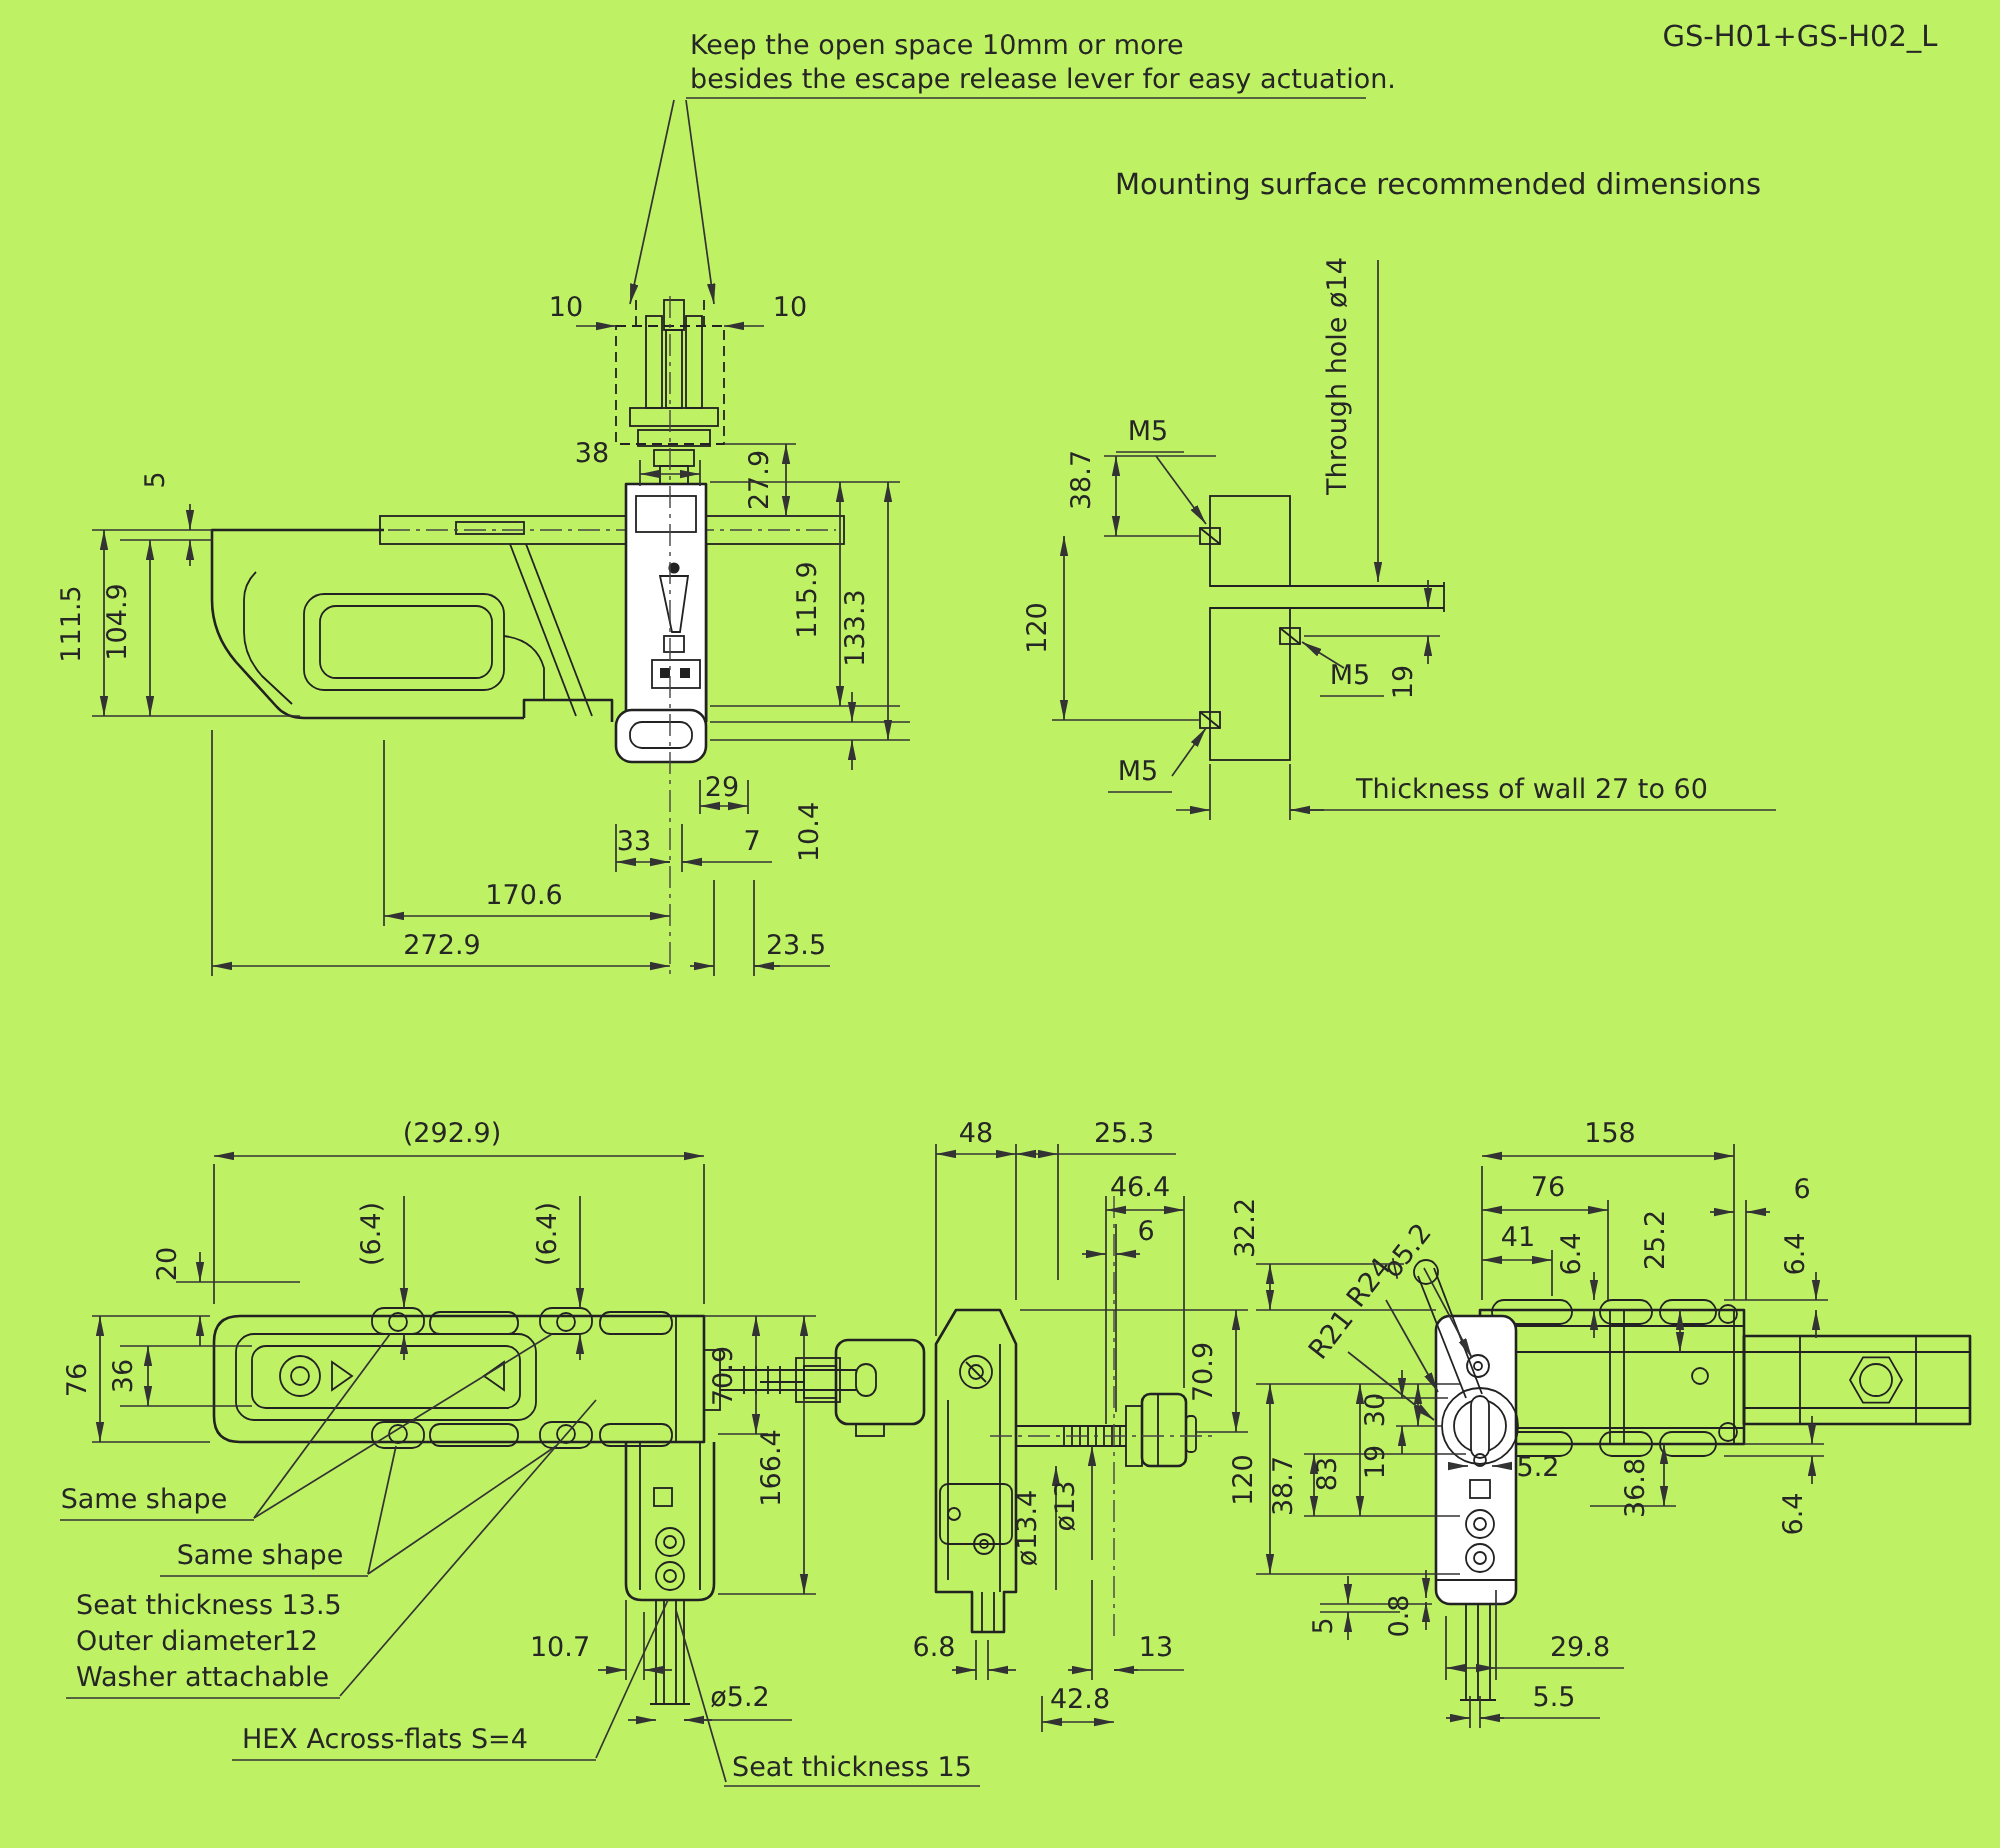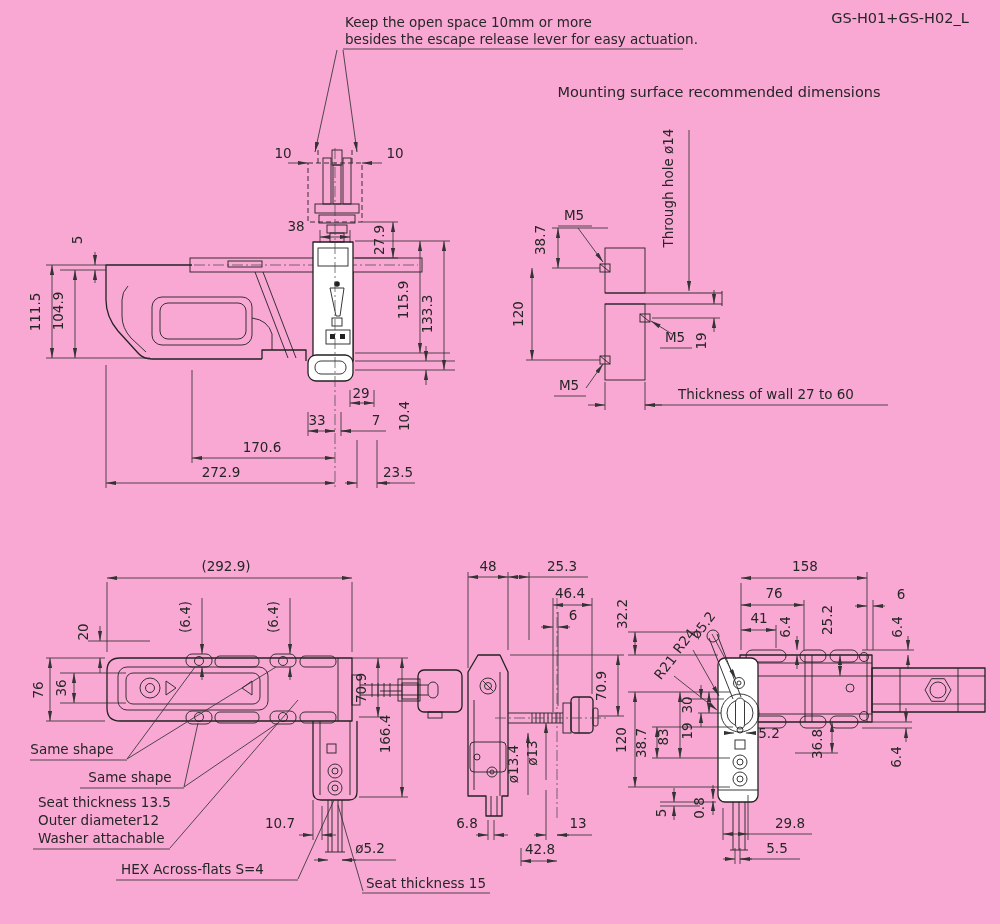--- a/index.html
+++ b/index.html
@@ -1,16 +1,16 @@
 <!DOCTYPE html>
 <html><head>
 <meta charset="utf-8">
 <style>
   html,body{margin:0;padding:0;background:#fff;}
-  .page{position:relative;width:1000px;height:924px;background:#f9a8d4;font-family:"DejaVu Sans",sans-serif;}
+  .page{position:relative;width:1000px;height:924px;background:#bef264;font-family:"DejaVu Sans",sans-serif;}
   svg text{fill:#262626;font-family:"DejaVu Sans",sans-serif;font-size:13.5px;}
   svg .t{text-anchor:middle;}
   svg .ts{text-anchor:start;}
   svg .big{font-size:14.5px;}
   .o{stroke:#222;stroke-width:1.3;fill:none;stroke-linejoin:round;}
   .d{stroke:#222;stroke-width:0.9;fill:none;}
   .dim{stroke:#333;stroke-width:0.85;fill:none;}
   .dash{stroke:#222;stroke-width:0.9;fill:none;stroke-dasharray:5 3;}
   .cl{stroke:#444;stroke-width:0.7;fill:none;stroke-dasharray:11 3 2 3;}
   .blk{fill:#222;stroke:none;}

